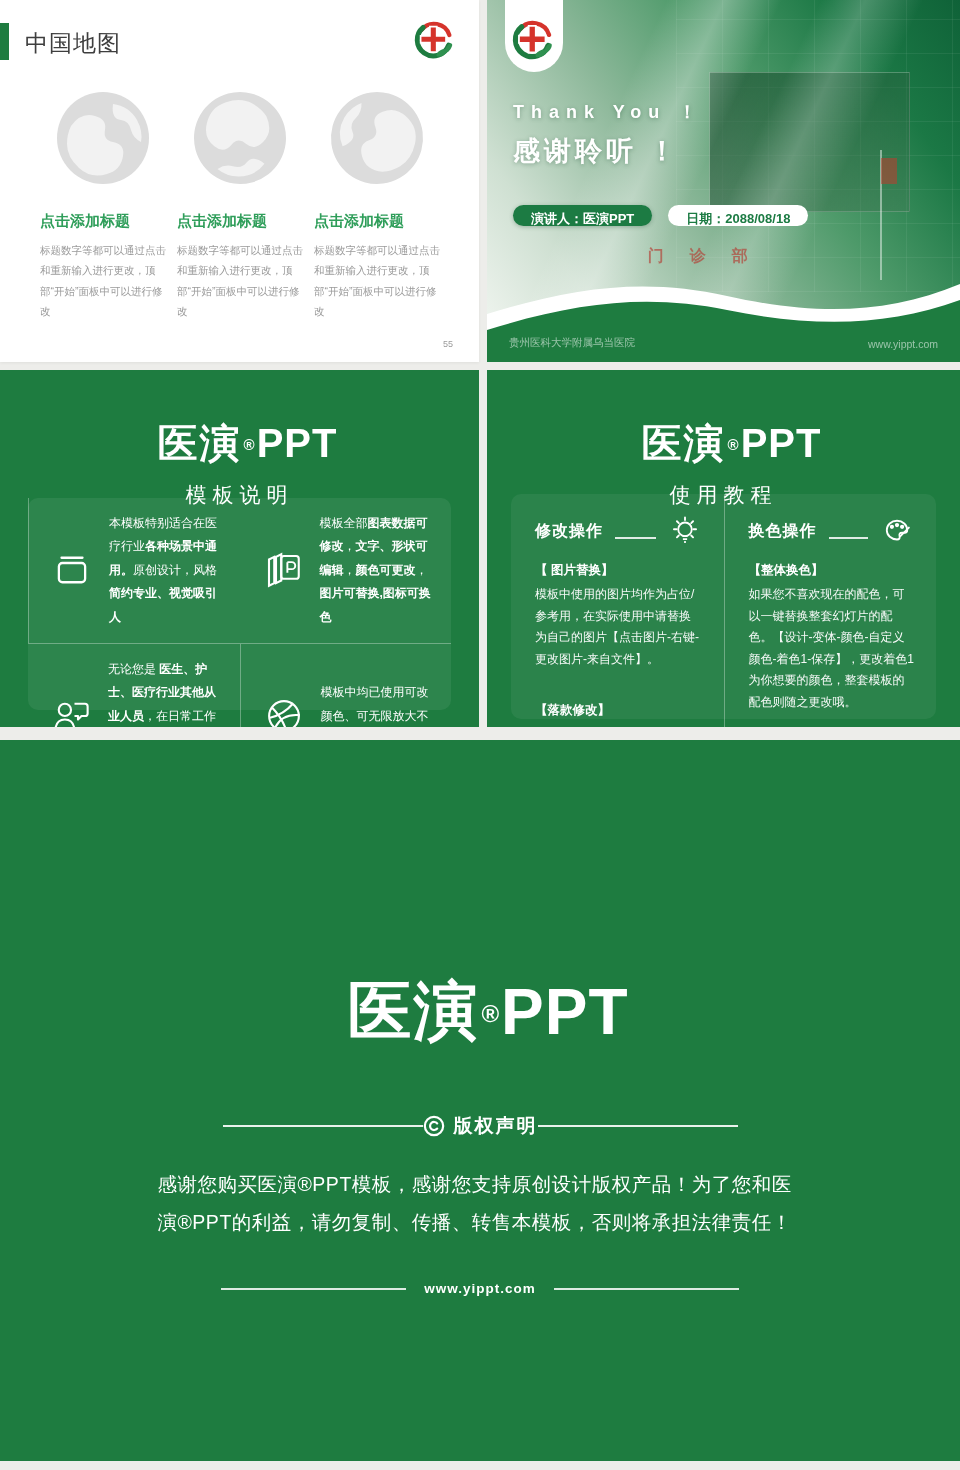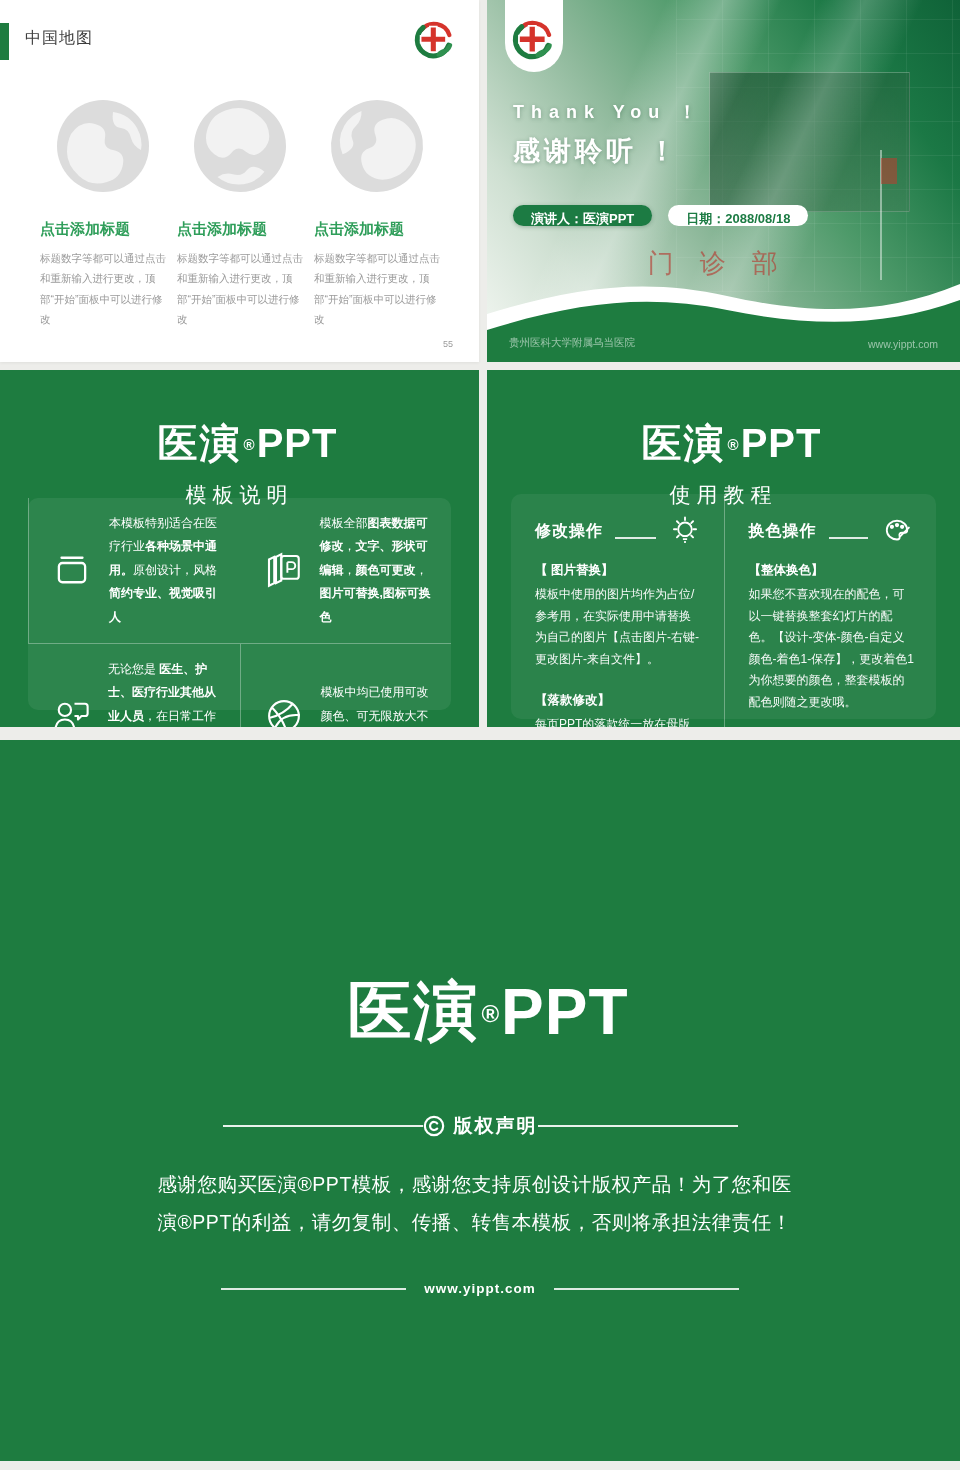--- a/index.html
+++ b/index.html
@@ -4,41 +4,41 @@
 <style>
   html,body{margin:0;padding:0;background:#ededea;}
   .page{position:relative;width:960px;height:1470px;margin:0 auto;background:#ededea;
         font-family:"Liberation Sans","DejaVu Sans",sans-serif;overflow:hidden;}
   .slide{position:absolute;overflow:hidden;}
   .b{font-weight:bold;}
 
   
   .s1{left:0;top:0;width:479px;height:362px;background:#ffffff;box-shadow:0 1px 3px rgba(0,0,0,.06);}
   .s1-bar{position:absolute;left:0;top:23px;width:9px;height:37px;background:#1e7c40;}
-  .s1-title{position:absolute;left:25px;top:28px;font-size:16px;color:#3e3e3e;letter-spacing:1px;}
+  .s1-title{position:absolute;left:25px;top:28px;font-size:23px;color:#3e3e3e;letter-spacing:1px;}
   .s1-logo{position:absolute;right:22px;top:19px;width:44px;height:44px;}
-  .s1-cols{position:absolute;left:34px;right:34px;top:96px;display:flex;gap:0;justify-content:space-between;}
+  .s1-cols{position:absolute;left:34px;right:34px;top:88px;display:flex;gap:0;justify-content:space-between;}
   .s1-col{flex:1;display:flex;flex-direction:column;}
   .globe-wrap{align-self:center;width:100px;height:100px;margin-bottom:24px;}
   .s1-h{font-size:15px;font-weight:bold;color:#2f9e5a;margin:0 0 9px 6px;}
   .s1-p{font-size:10.5px;color:#9b9b9b;line-height:1.95;margin:0 0 0 6px;}
   .s1-num{position:absolute;right:26px;bottom:13px;font-size:9px;color:#9a9a9a;}
 
   
   .s2{left:487px;top:0;width:473px;height:362px;
       background:linear-gradient(55deg,#f5f8f4 0%,#cfe0d2 20%,#8db89a 42%,#4e9a6a 62%,#1b7845 82%,#0f6238 100%);}
   .s2-rays{position:absolute;inset:0;background:linear-gradient(115deg,transparent 28%,rgba(255,255,255,.32) 37%,transparent 46%,transparent 52%,rgba(255,255,255,.22) 59%,transparent 68%);}
   .s2-tiles{position:absolute;left:40%;right:0;top:0;bottom:70px;opacity:.45;
       background-image:repeating-linear-gradient(0deg,rgba(255,255,255,.14) 0 1px,transparent 1px 34px),
                        repeating-linear-gradient(90deg,rgba(255,255,255,.14) 0 1px,transparent 1px 46px);}
   .s2-screen{position:absolute;left:47%;top:72px;width:42%;height:138px;border:1px solid rgba(255,255,255,.22);
       background:linear-gradient(120deg,rgba(16,62,36,.55),rgba(70,120,85,.30));}
   .s2-flagpole{position:absolute;left:83%;top:150px;width:2px;height:130px;background:rgba(255,255,255,.45);}
   .s2-flag{position:absolute;left:83.4%;top:158px;width:16px;height:26px;background:rgba(190,60,45,.55);}
-  .s2-sign{position:absolute;left:34%;top:246px;font-size:26px;font-weight:normal;color:rgba(180,55,45,.62);letter-spacing:26px;white-space:nowrap;}
+  .s2-sign{position:absolute;left:34%;top:246px;font-size:16px;font-weight:bold;color:rgba(180,55,45,.62);letter-spacing:26px;white-space:nowrap;}
   .s2-tab{position:absolute;left:18px;top:0;width:58px;height:72px;background:#ffffff;border-radius:0 0 29px 29px;
       display:flex;align-items:flex-end;justify-content:center;padding-bottom:8px;box-sizing:border-box;}
   .s2-tab svg{width:46px;height:46px;}
   .s2-head{position:absolute;left:26px;top:100px;color:#fff;text-shadow:0 1px 4px rgba(20,70,40,.35);}
   .s2-head-en{font-size:18px;font-weight:bold;letter-spacing:7px;}
   .s2-head-cn{font-size:27px;font-weight:bold;letter-spacing:4px;margin-top:9px;}
   .s2-pills{position:absolute;left:26px;top:205px;display:flex;gap:16px;}
   .pill{height:21px;line-height:28px;border-radius:15px;padding:0 18px;font-size:13px;font-weight:bold;white-space:nowrap;}
   .pill-speaker{background:#1c7b43;color:#ffffff;box-shadow:0 1px 4px rgba(20,70,40,.3);}
   .pill-date{background:#ffffff;color:#1c7b43;}
@@ -237,21 +237,21 @@
           <span class="s4-head">修改操作</span>
           <span class="s4-line"></span>
           <svg class="s4-hicon" viewBox="0 0 40 40" fill="none" stroke="#fff" stroke-width="2.2">
             <circle cx="20" cy="18" r="8"></circle>
             <path d="M17,26 h6 M17.5,29.5 h5 M19,33 h2"></path>
             <path d="M20,4 v3 M33,18 h-3 M7,18 h3 M29.5,8.5 l-2.2,2.2 M10.5,8.5 l2.2,2.2 M29.5,27.5 l-2.2,-2.2 M10.5,27.5 l2.2,-2.2" stroke-linecap="round"></path>
           </svg>
         </div>
         <div class="s4-label">【 图片替换】</div>
         <div class="s4-body">模板中使用的图片均作为占位/参考用，在实际使用中请替换为自己的图片【点击图片-右键-更改图片-来自文件】。</div>
-        <div class="s4-label" style="margin-top:22px">【落款修改】</div>
+        <div class="s4-label" style="margin-top:32px">【落款修改】</div>
         <div class="s4-body">每页PPT的落款统一放在母版中，需要进入母版视图才能修改【视图-幻灯片母版，并修改对应母版的内容即可】。</div>
       </div>
       <div class="s4-col r">
         <div class="s4-headrow">
           <span class="s4-head">换色操作</span>
           <span class="s4-line"></span>
           <svg class="s4-hicon" viewBox="0 0 40 40" fill="none" stroke="#fff" stroke-width="2.2">
             <path d="M20,8 a12,11 0 1 0 0,22 q4,0 3,-4 q-1,-4 3,-4 h3 q3,0 3,-3 a12,11 0 0 0 -12,-11 z"></path>
             <circle cx="14" cy="15" r="1.4" fill="#fff"></circle>
               <circle cx="20" cy="13" r="1.4" fill="#fff"></circle>

